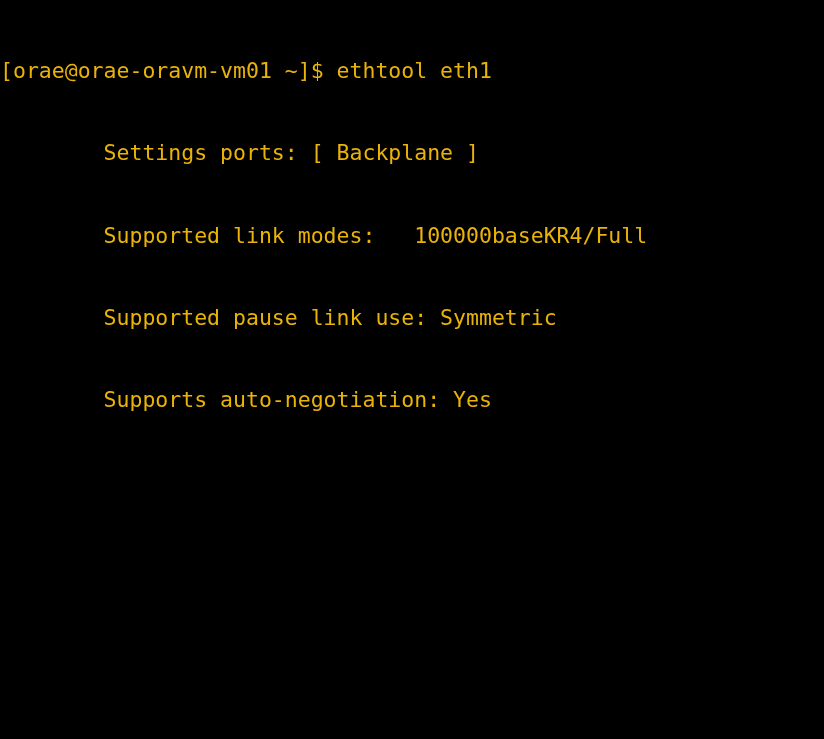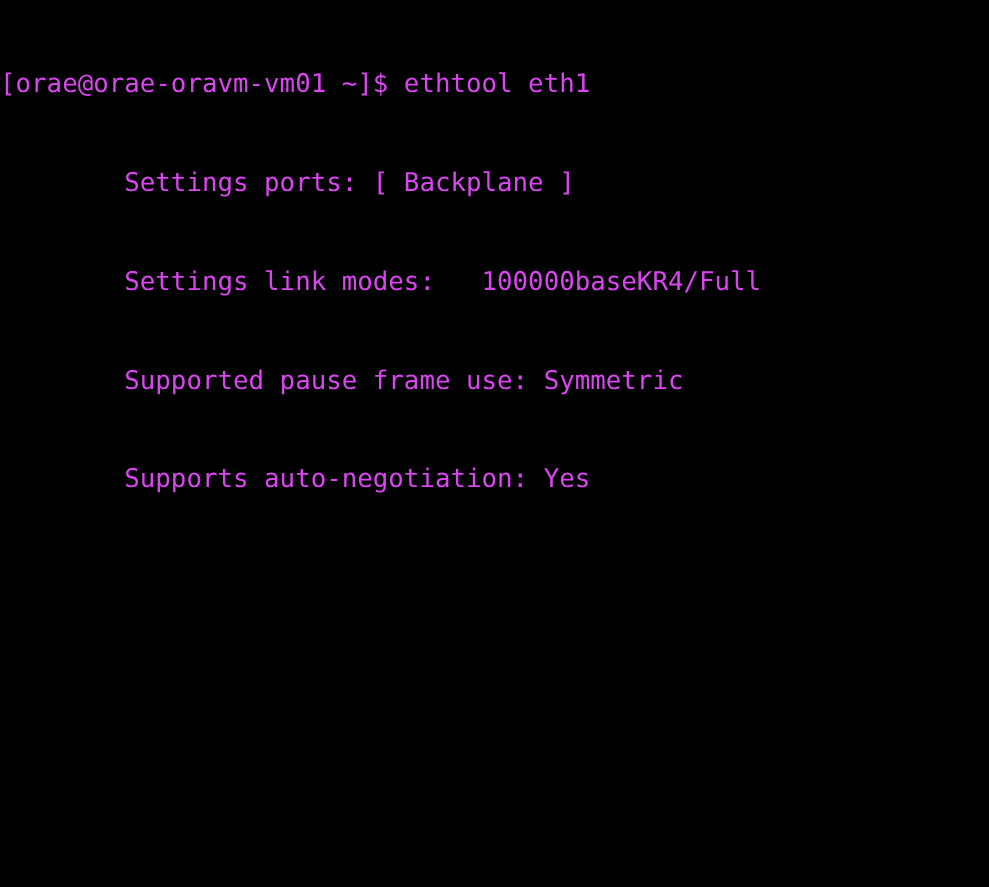--- a/index.html
+++ b/index.html
@@ -27,32 +27,32 @@
     width: 824px;
     padding: 2px 0 0 0;
     box-sizing: border-box;
     white-space: pre;
     letter-spacing: 0px;
   }
   .line {
     display: block;
     height: 27.45px;
     white-space: pre;
-    color: #d946ef;
+    color: #eab308;
   }
 </style>
 </head>
 <body>
 
 <div id="terminal">
   <div class="screen">
     <span class="line">[orae@orae-oravm-vm01 ~]$ ethtool eth1</span>
     <span class="line">        Settings ports: [ Backplane ]</span>
-    <span class="line">        Settings link modes:   100000baseKR4/Full</span>
-    <span class="line">        Supported pause frame use: Symmetric</span>
+    <span class="line">        Supported link modes:   100000baseKR4/Full</span>
+    <span class="line">        Supported pause link use: Symmetric</span>
     <span class="line">        Supports auto-negotiation: Yes</span>
     
     
     
     
     
     
     
     
     

